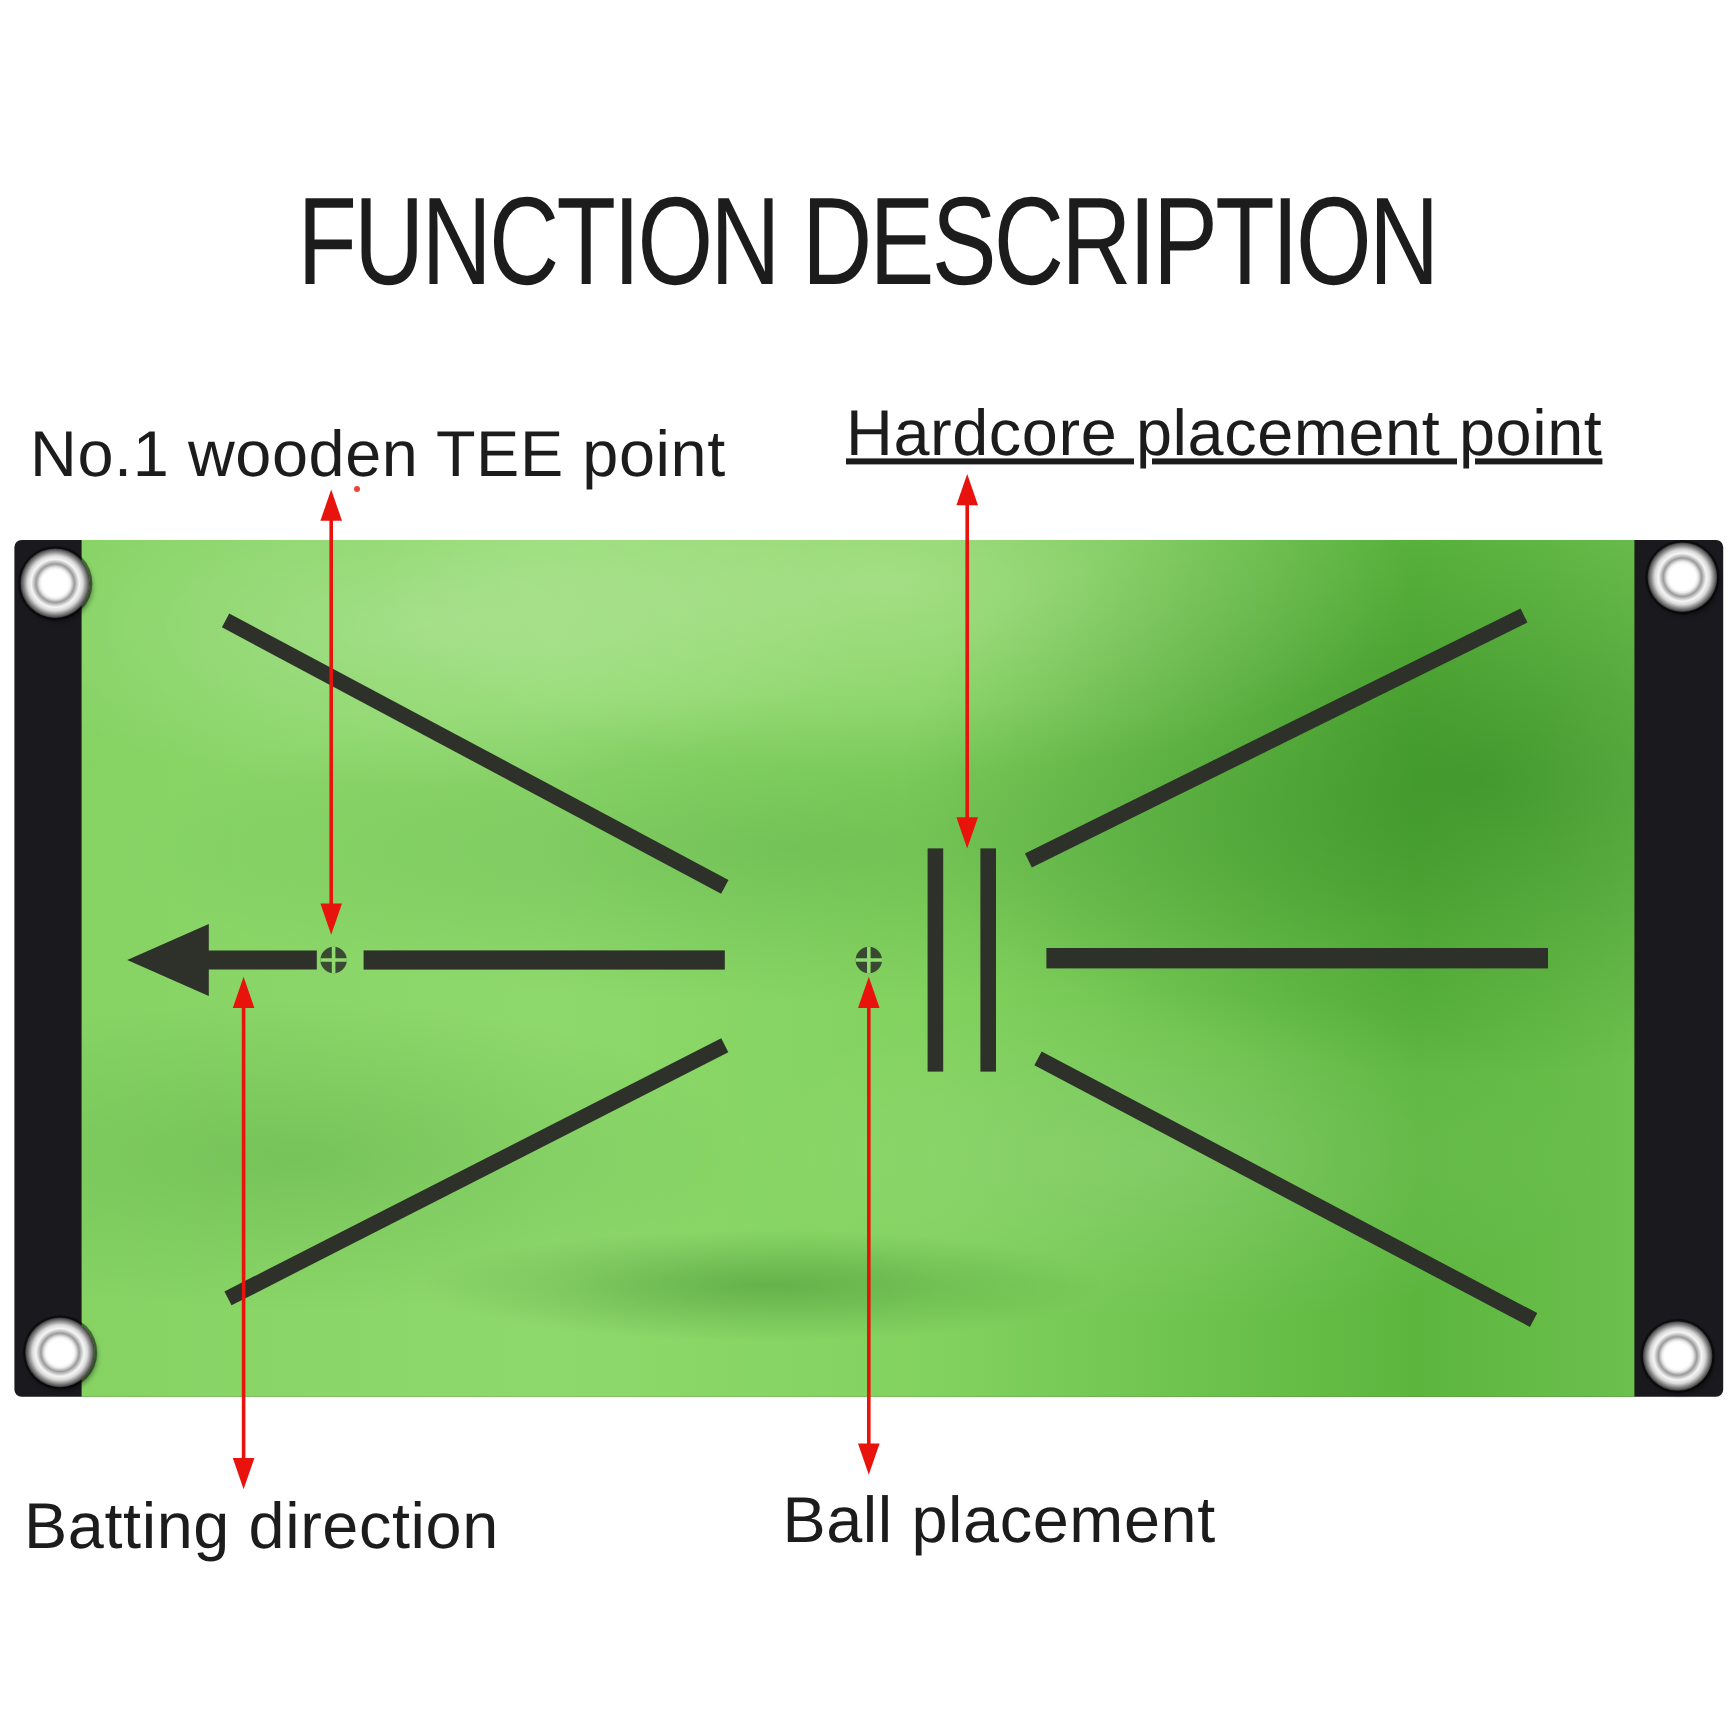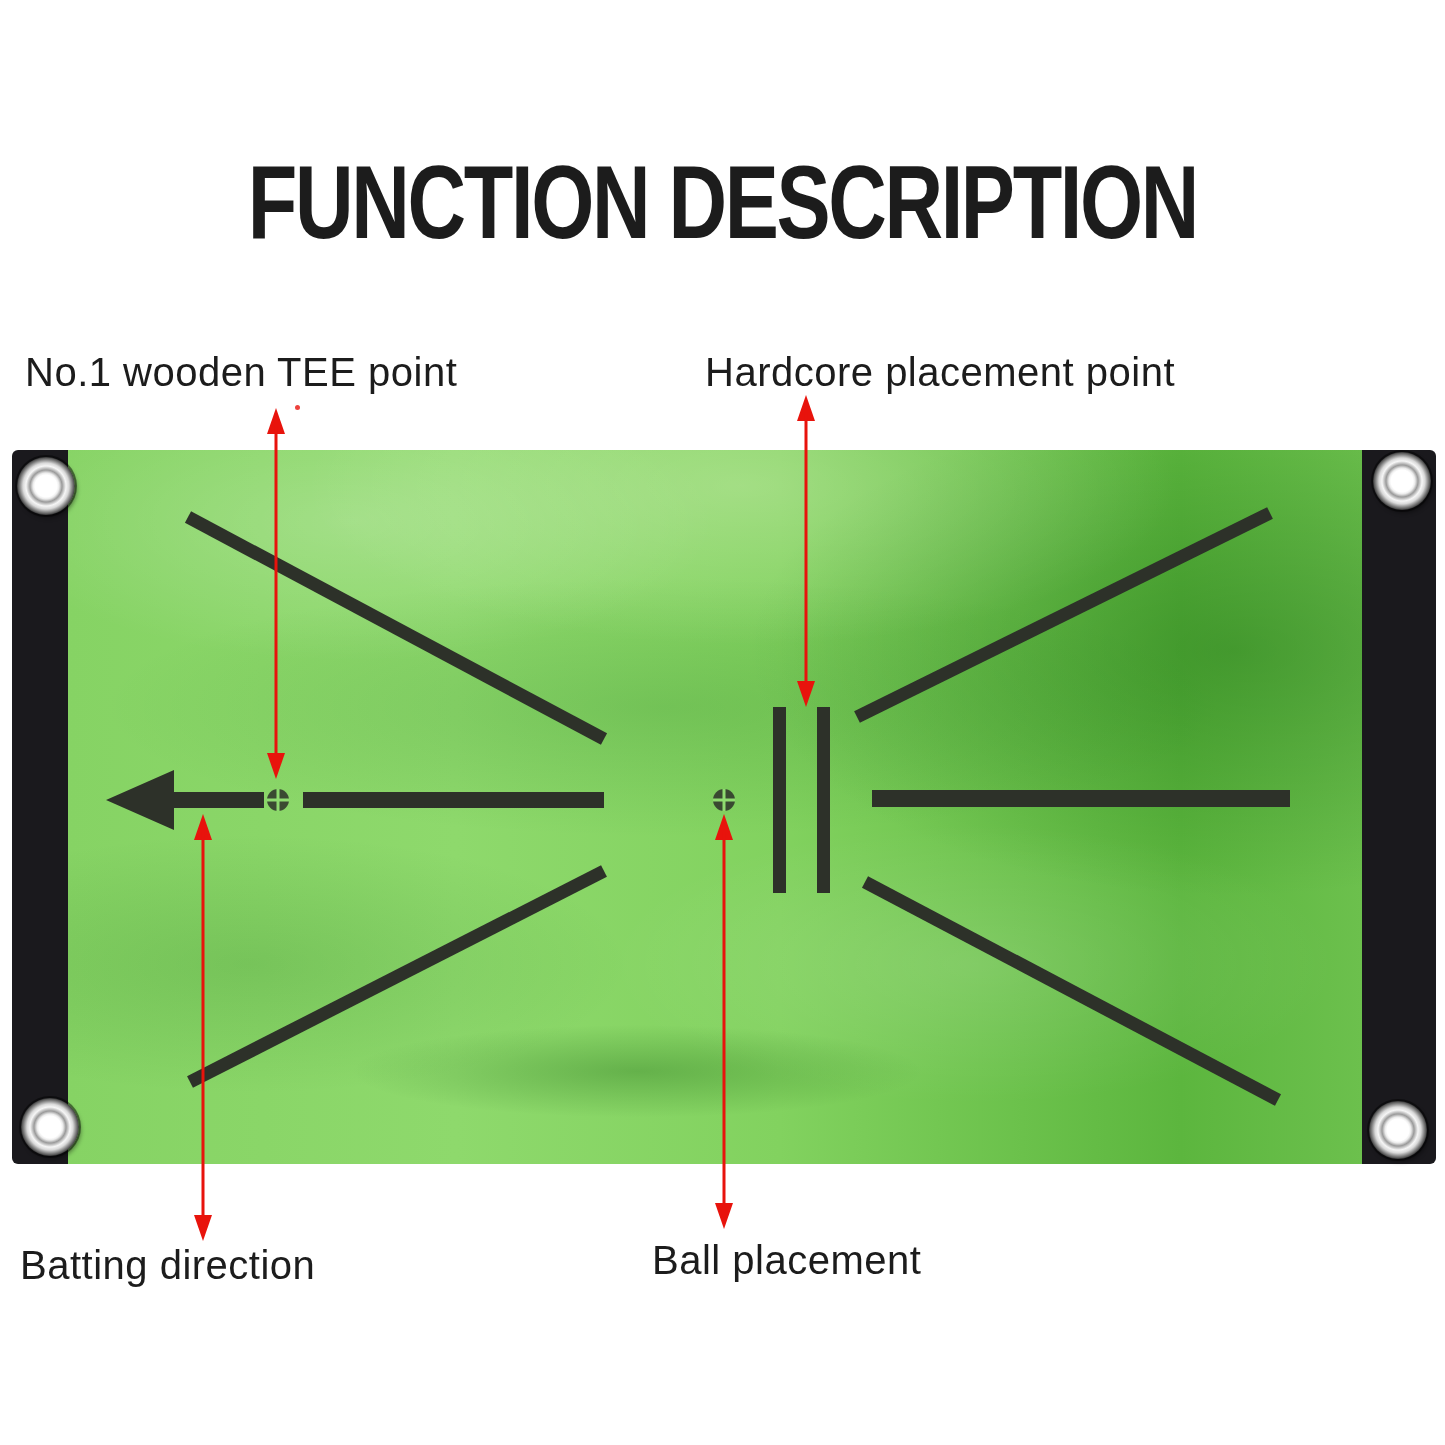--- a/index.html
+++ b/index.html
@@ -14,33 +14,33 @@
   html,body{margin:0;padding:0;}
   body{
     width:1445px;height:1445px;position:relative;overflow:hidden;
     background:var(--background);
     font-family:"Liberation Sans", sans-serif;
     color:var(--text);
   }
   
   .title{
     position:absolute;left:0;right:0;top:150px;text-align:center;
-    font-size:104px;line-height:1;font-weight:bold;white-space:nowrap;
+    font-size:104px;line-height:1;font-weight:normal;white-space:nowrap;
   }
   .title .squeeze{
     display:inline-block;transform:scaleX(.78);transform-origin:center;
     letter-spacing:-3px;
   }
   
   .lbl{
-    position:absolute;font-size:40px;line-height:1;white-space:nowrap;
+    position:absolute;font-size:54px;line-height:1;white-space:nowrap;
     letter-spacing:.5px;color:var(--text);
   }
   #lbl-tee{left:25px;top:352px;}
-  #lbl-hardcore{left:705px;top:352px;}
+  #lbl-hardcore{left:705px;top:334px;text-decoration:underline;}
   #lbl-batting{left:20px;top:1245px;text-align:center;}
   #lbl-ball{left:652px;top:1240px;}
   
   .pointer{position:absolute;width:18px;}
   .pointer .shaft{
     position:absolute;left:50%;transform:translateX(-50%);
     top:18px;bottom:18px;width:3px;background:var(--arrow-red);
   }
   .pointer .head{
     position:absolute;left:50%;transform:translateX(-50%);

